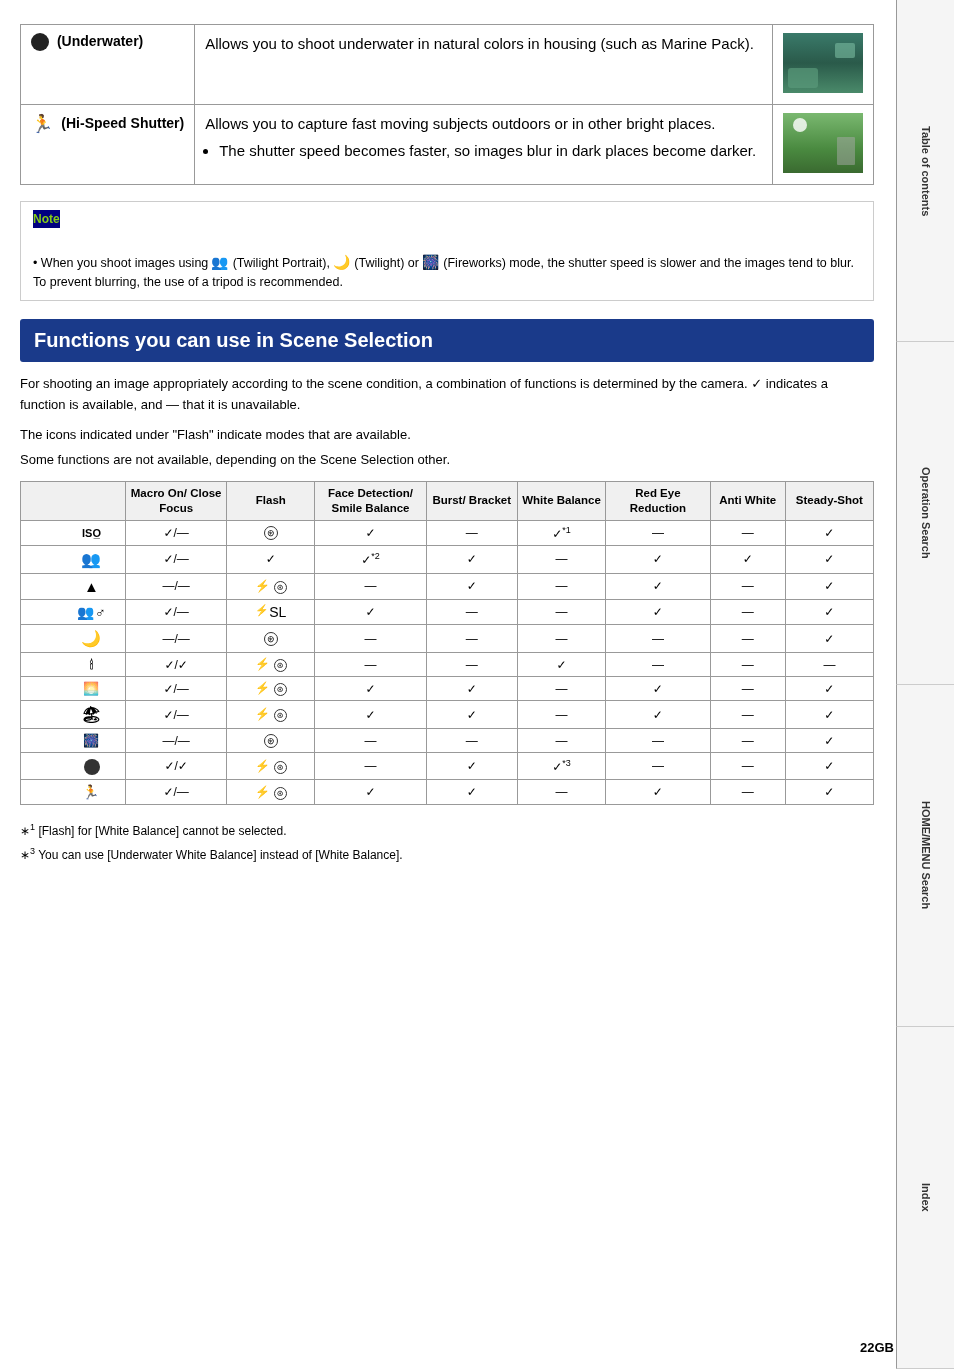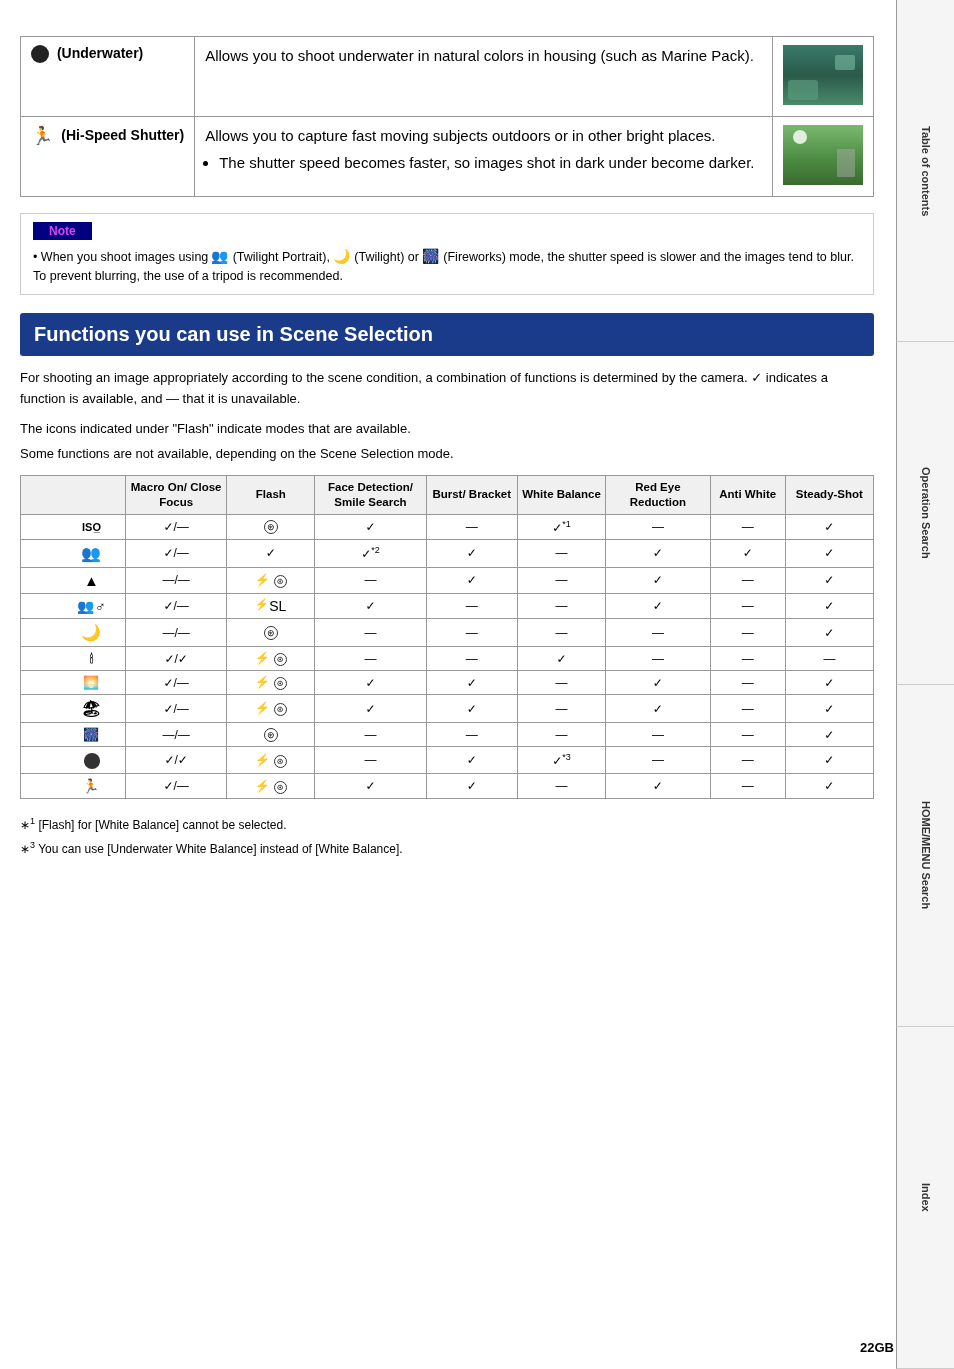--- a/index.html
+++ b/index.html
@@ -66,25 +66,25 @@
     
     .note-box {
       border: 1px solid #ccc;
       padding: 8px 12px;
       margin-bottom: 18px;
       background: #fff;
     }
     .note-label {
       display: inline-block;
       background: #000080;
-      color: #d946ef;
+      color: #84cc16;
       font-weight: bold;
       font-size: 12px;
-      padding: 2px 16px;
-      margin-bottom: 6px;
+      padding: 2px 0;
+      margin-bottom: 24px;
     }
     .note-text { font-size: 12.5px; line-height: 1.5; }
 
     
     .section-heading {
       background: #1a3a8a;
       color: #fff;
       font-size: 20px;
       font-weight: bold;
       padding: 10px 14px;
@@ -178,21 +178,21 @@
     .col-macro { width: 62px; }
     .col-flash { width: 54px; }
     .col-face { width: 68px; }
     .col-burst { width: 56px; }
     .col-wb { width: 54px; }
     .col-redeye { width: 64px; }
     .col-anti { width: 46px; }
     .col-steady { width: 54px; }
 
     .top-top-section {
-      margin-top: 26px;
+      margin-top: 14px;
     }
   </style>
 </head>
 <body>
 
 <div class="sidebar">
   <div class="sidebar-tab tab-toc">
     <span>Table of contents</span>
   </div>
   <div class="sidebar-tab tab-op">
@@ -227,21 +227,21 @@
           </td>
         </tr>
         <tr>
           <td class="icon-cell">
             <span style="font-size:18px;vertical-align:middle;margin-right:4px;">🏃</span>
             <strong>(Hi-Speed Shutter)</strong>
           </td>
           <td class="desc-cell">
             Allows you to capture fast moving subjects outdoors or in other bright places.
             <ul class="bullet-list">
-              <li>The shutter speed becomes faster, so images shot in dark under become darker.</li>
+              <li>The shutter speed becomes faster, so images blur in dark places become darker.</li>
             </ul>
           </td>
           <td class="img-cell">
             <div class="img-placeholder-soccer" style="background:linear-gradient(180deg,#7ab870 0%,#4a8a40 60%,#3a6a30 100%);">
               <div style="position:absolute;top:5px;left:10px;width:14px;height:14px;border-radius:50%;background:#fff;opacity:0.8;"></div>
               <div style="position:absolute;bottom:8px;right:8px;width:18px;height:28px;background:#aaa;opacity:0.5;border-radius:1px;"></div>
             </div>
           </td>
         </tr>
       </tbody>
@@ -265,30 +265,30 @@
 
   <p class="intro-text">
     For shooting an image appropriately according to the scene condition, a combination of
     functions is determined by the camera. ✓ indicates a function is available, and — that it is
     unavailable.
   </p>
   <p class="intro-text" style="margin-bottom:4px;">
     The icons indicated under "Flash" indicate modes that are available.
   </p>
   <p class="intro-text" style="margin-bottom:10px;">
-    Some functions are not available, depending on the Scene Selection mode.
+    Some functions are not available, depending on the Scene Selection other.
   </p>
 
   <table class="func-table">
     <thead>
       <tr>
         <th class="col-icon"></th>
         <th class="col-macro">Macro On/ Close Focus</th>
         <th class="col-flash">Flash</th>
-        <th class="col-face">Face Detection/ Smile Search</th>
+        <th class="col-face">Face Detection/ Smile Balance</th>
         <th class="col-burst">Burst/ Bracket</th>
         <th class="col-wb">White Balance</th>
         <th class="col-redeye">Red Eye Reduction</th>
         <th class="col-anti">Anti White</th>
         <th class="col-steady">Steady-Shot</th>
       </tr>
     </thead>
     <tbody>
 
       <tr>

